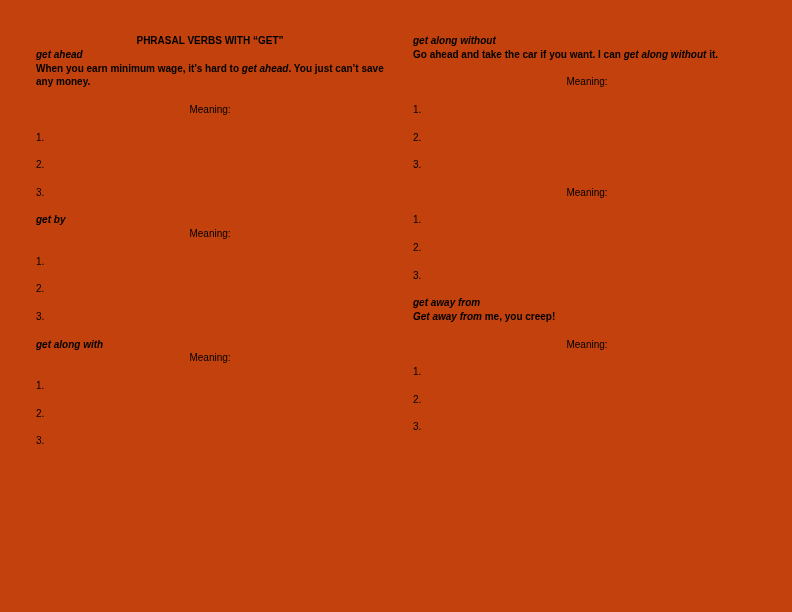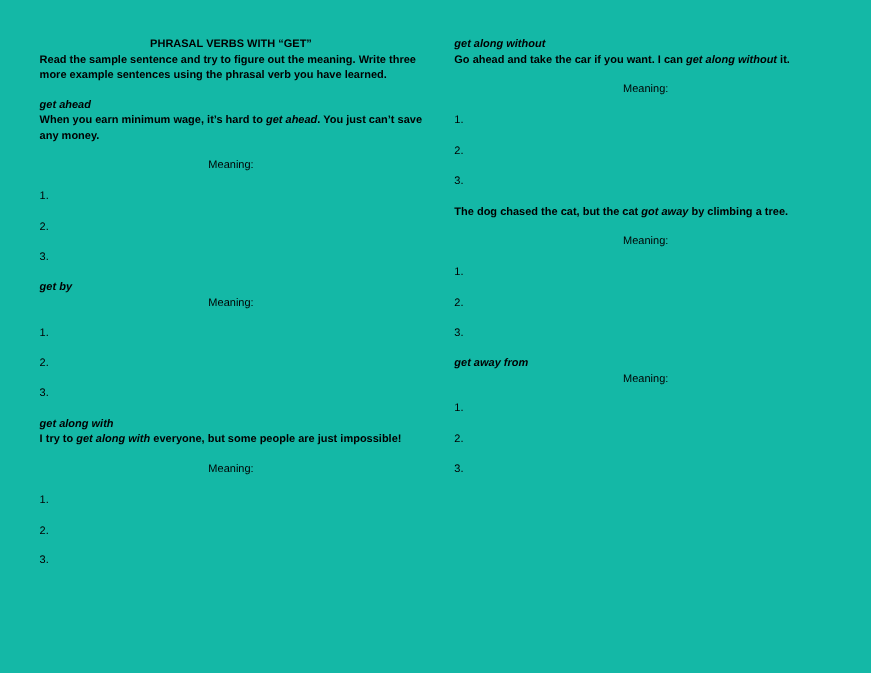--- a/index.html
+++ b/index.html
@@ -4,21 +4,21 @@
 <style>
   html, body {
     margin: 0;
     padding: 0;
     background: #ffffff;
   }
   .page {
     position: relative;
     width: 792px;
     height: 612px;
-    background: #14b8a6;
+    background: #c2410c;
     box-sizing: border-box;
     padding: 34px 28px 0 36px;
     font-family: "Liberation Sans", sans-serif;
     font-size: 10px;
     line-height: 13.8px;
     color: #000000;
     overflow: hidden;
   }
   .cols {
     display: flex;
@@ -58,69 +58,67 @@
   }
 </style>
 </head>
 <body>
 
 <div class="page">
   <div class="cols">
 
     <div class="col">
       <div class="title">PHRASAL VERBS WITH “GET”</div>
-      <div class="instructions">Read the sample sentence and try to figure out the meaning. Write three more example sentences using the phrasal verb you have learned.</div>
 
       <div class="section">
         <div class="vheading">get ahead</div>
         <div class="sentence"><span>When you earn minimum wage, it’s hard to </span><span class="phrase">get ahead</span><span>. You just can’t save any money.</span></div>
         <div class="meaning">Meaning:</div>
         <div class="answer">1.</div>
         <div class="answer">2.</div>
         <div class="answer">3.</div>
       </div>
 
       <div class="section">
         <div class="vheading">get by</div>
         <div class="meaning">Meaning:</div>
         <div class="answer">1.</div>
         <div class="answer">2.</div>
         <div class="answer">3.</div>
       </div>
 
       <div class="section">
         <div class="vheading">get along with</div>
-        <div class="sentence"><span>I try to </span><span class="phrase">get along with</span><span> everyone, but some people are just impossible!</span></div>
         <div class="meaning">Meaning:</div>
         <div class="answer">1.</div>
         <div class="answer">2.</div>
         <div class="answer">3.</div>
       </div>
     </div>
 
     <div class="col">
       <div class="section">
         <div class="vheading">get along without</div>
         <div class="sentence"><span>Go ahead and take the car if you want. I can </span><span class="phrase">get along without</span><span> it.</span></div>
         <div class="meaning">Meaning:</div>
         <div class="answer">1.</div>
         <div class="answer">2.</div>
         <div class="answer">3.</div>
       </div>
 
       <div class="section">
-        <div class="sentence"><span>The dog chased the cat, but the cat </span><span class="phrase">got away</span><span> by climbing a tree.</span></div>
         <div class="meaning">Meaning:</div>
         <div class="answer">1.</div>
         <div class="answer">2.</div>
         <div class="answer">3.</div>
       </div>
 
       <div class="section">
         <div class="vheading">get away from</div>
+        <div class="sentence"><span></span><span class="phrase">Get away from</span><span> me, you creep!</span></div>
         <div class="meaning">Meaning:</div>
         <div class="answer">1.</div>
         <div class="answer">2.</div>
         <div class="answer">3.</div>
       </div>
     </div>
 
   </div>
 </div>
 

